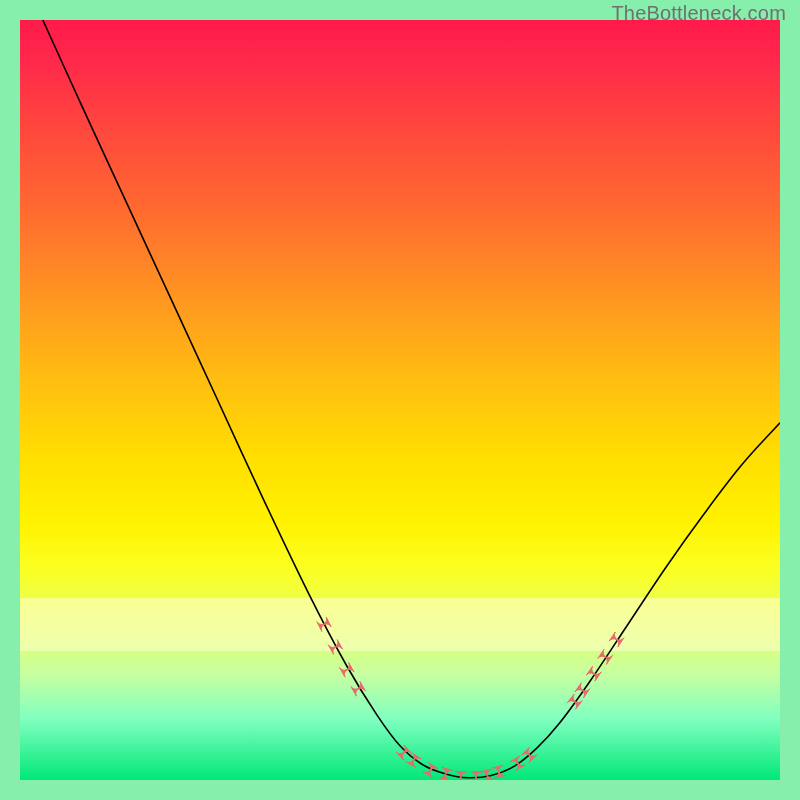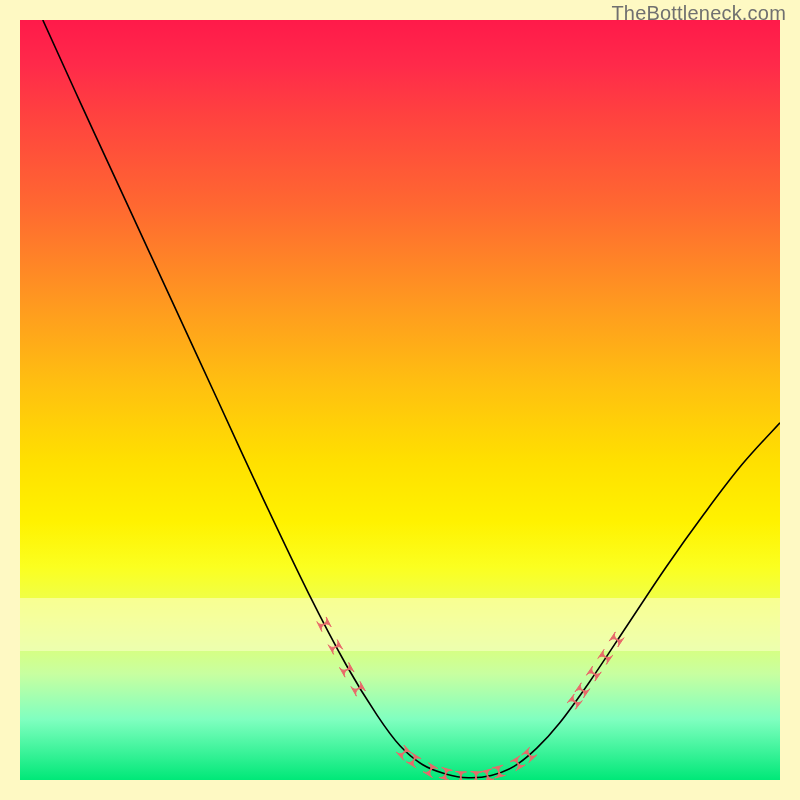--- a/index.html
+++ b/index.html
@@ -1,21 +1,21 @@
 <!DOCTYPE html>
 <html><head>
 <meta charset="utf-8">
 <style>
   * { margin: 0; padding: 0; box-sizing: border-box; }
   html, body { width: 800px; height: 800px; overflow: hidden; background: #000; }
   .frame {
     position: relative;
     width: 800px;
     height: 800px;
-    background: #fef9c3;
+    background: #86efac;
   }
   .plot-area {
     position: absolute;
     left: 20px;
     top: 20px;
     width: 760px;
     height: 760px;
     background: linear-gradient(to bottom,
       #ff1a4a 0%,
       #ff2a4a 6%,

